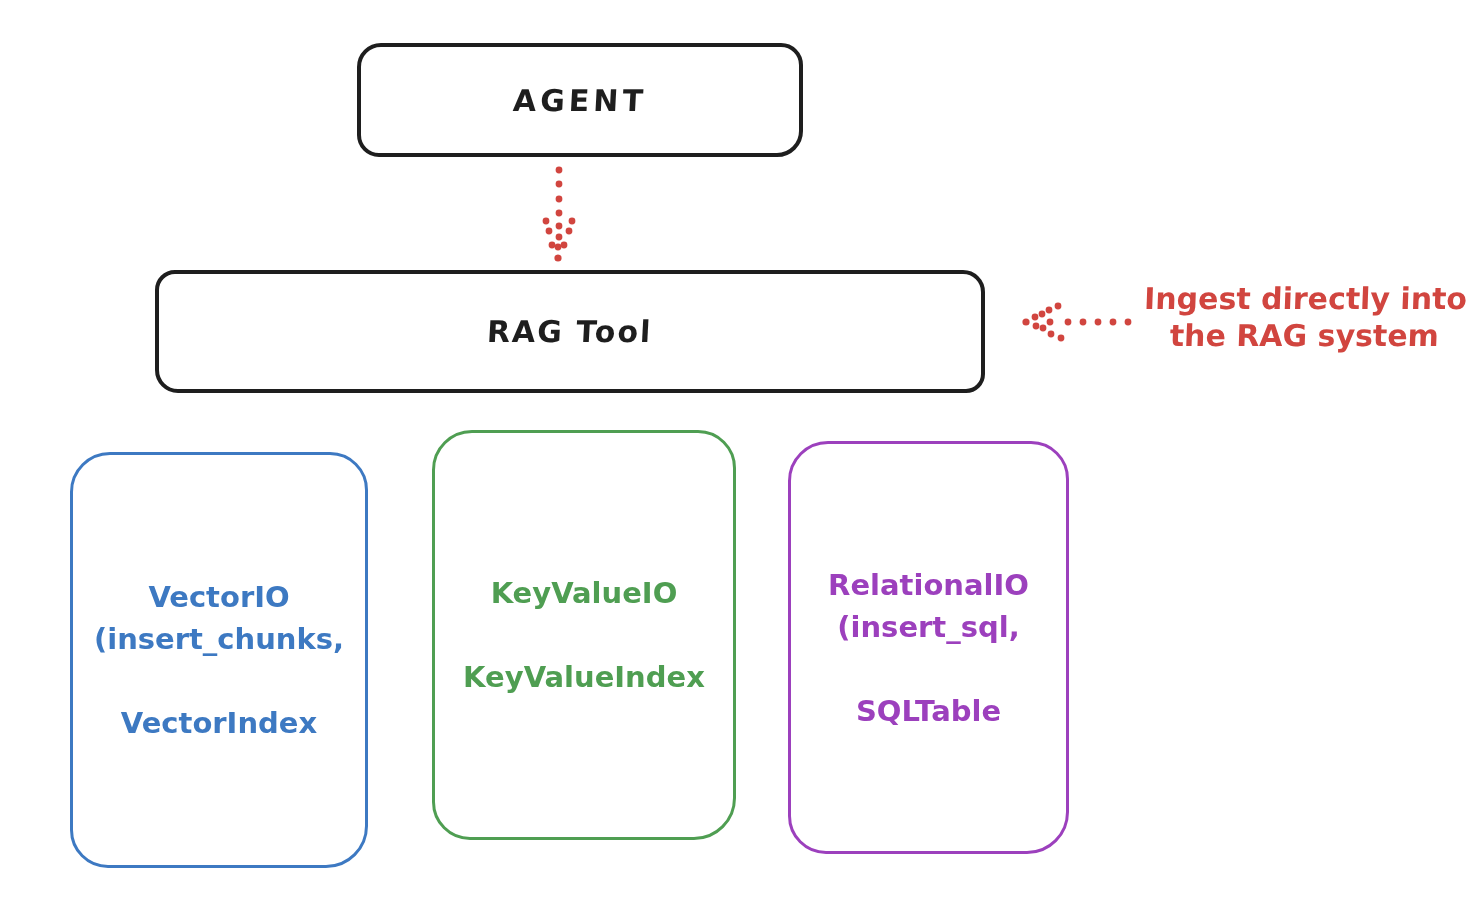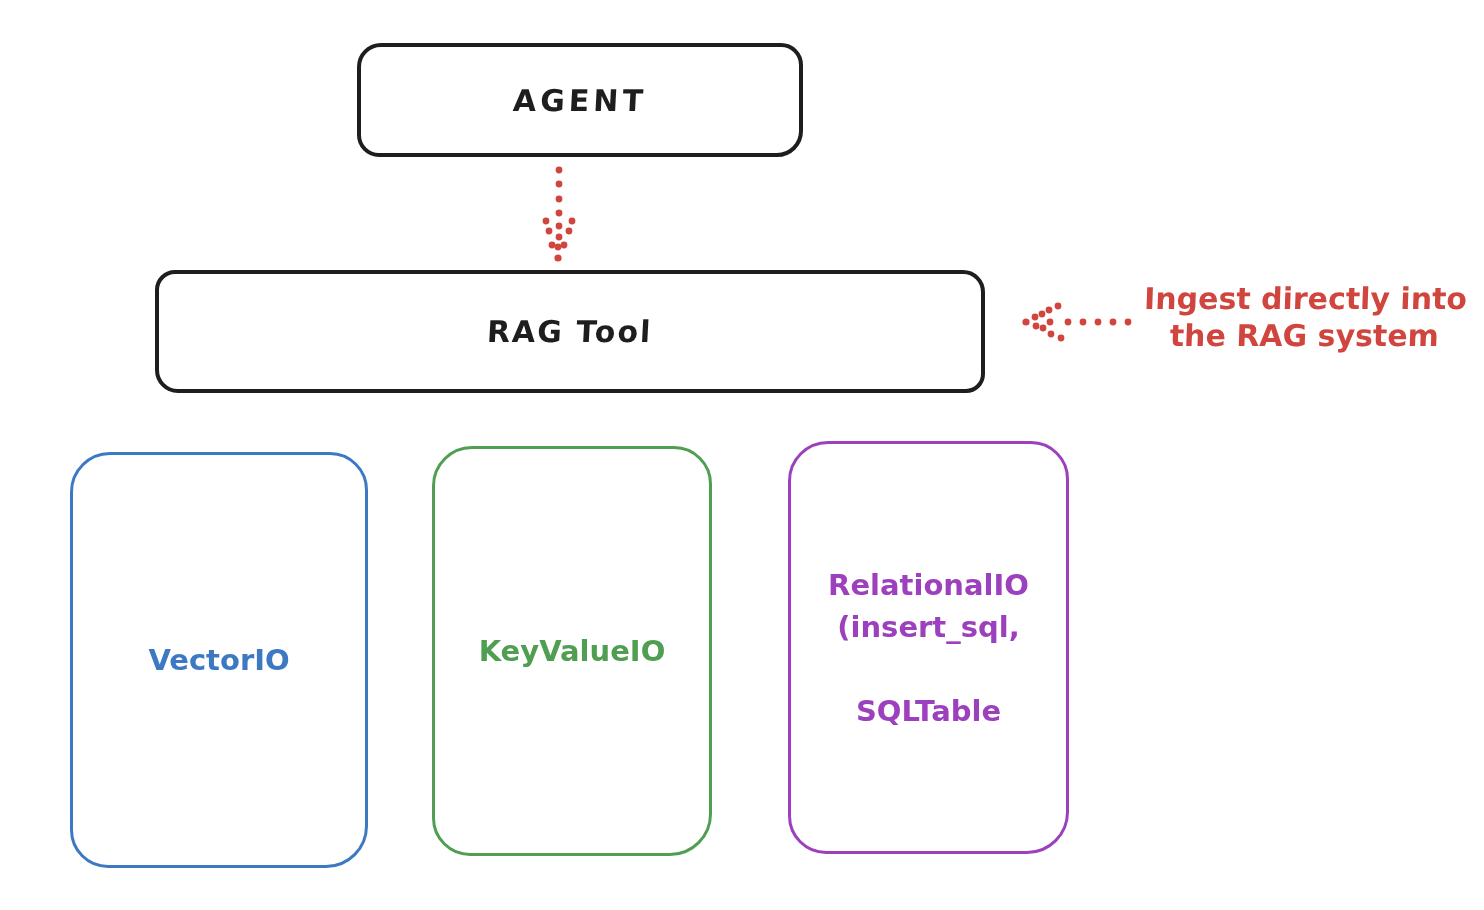--- a/index.html
+++ b/index.html
@@ -55,21 +55,21 @@
     position: absolute;
     background: #ffffff;
     border: 3.5px solid;
     border-radius: 40px 38px 42px 38px;
     display: flex; flex-direction: column;
     align-items: center; justify-content: center;
     text-align: center;
     font-size: 29px; font-weight: 600;
   }
   .io-box-0 { left: 70px;  top: 452px; width: 298px; height: 416px; }
-  .io-box-1 { left: 432px; top: 446px; width: 280px; height: 410px; }
+  .io-box-1 { left: 432px; top: 430px; width: 304px; height: 410px; }
   .io-box-2 { left: 788px; top: 441px; width: 281px; height: 413px; }
   .io-line { line-height: 42px; }
   .io-index { line-height: 42px; margin-top: 42px; }
 </style>
 </head>
 <body>
 
 <div class="canvas">
 
   <svg class="arrow-layer" viewBox="0 0 1484 910">
@@ -117,27 +117,30 @@
   </div>
 
   <div class="annotation" style="color: rgb(209, 69, 63);">
     <div>Ingest directly into</div>
     <div>the RAG system</div>
   </div>
 
   <div class="io-box io-box-0" style="border-color: rgb(61, 121, 194); color: rgb(61, 121, 194);">
     <div>
       <div class="io-line">VectorIO</div>
+      <div class="io-line">(insert_chunks,</div>
     </div>
+    <div class="io-index">VectorIndex</div>
   </div>
 
   <div class="io-box io-box-1" style="border-color: rgb(79, 158, 82); color: rgb(79, 158, 82);">
     <div>
       <div class="io-line">KeyValueIO</div>
     </div>
+    <div class="io-index">KeyValueIndex</div>
   </div>
 
   <div class="io-box io-box-2" style="border-color: rgb(156, 64, 189); color: rgb(156, 64, 189);">
     <div>
       <div class="io-line">RelationalIO</div>
       <div class="io-line">(insert_sql,</div>
     </div>
     <div class="io-index">SQLTable</div>
   </div>
 

